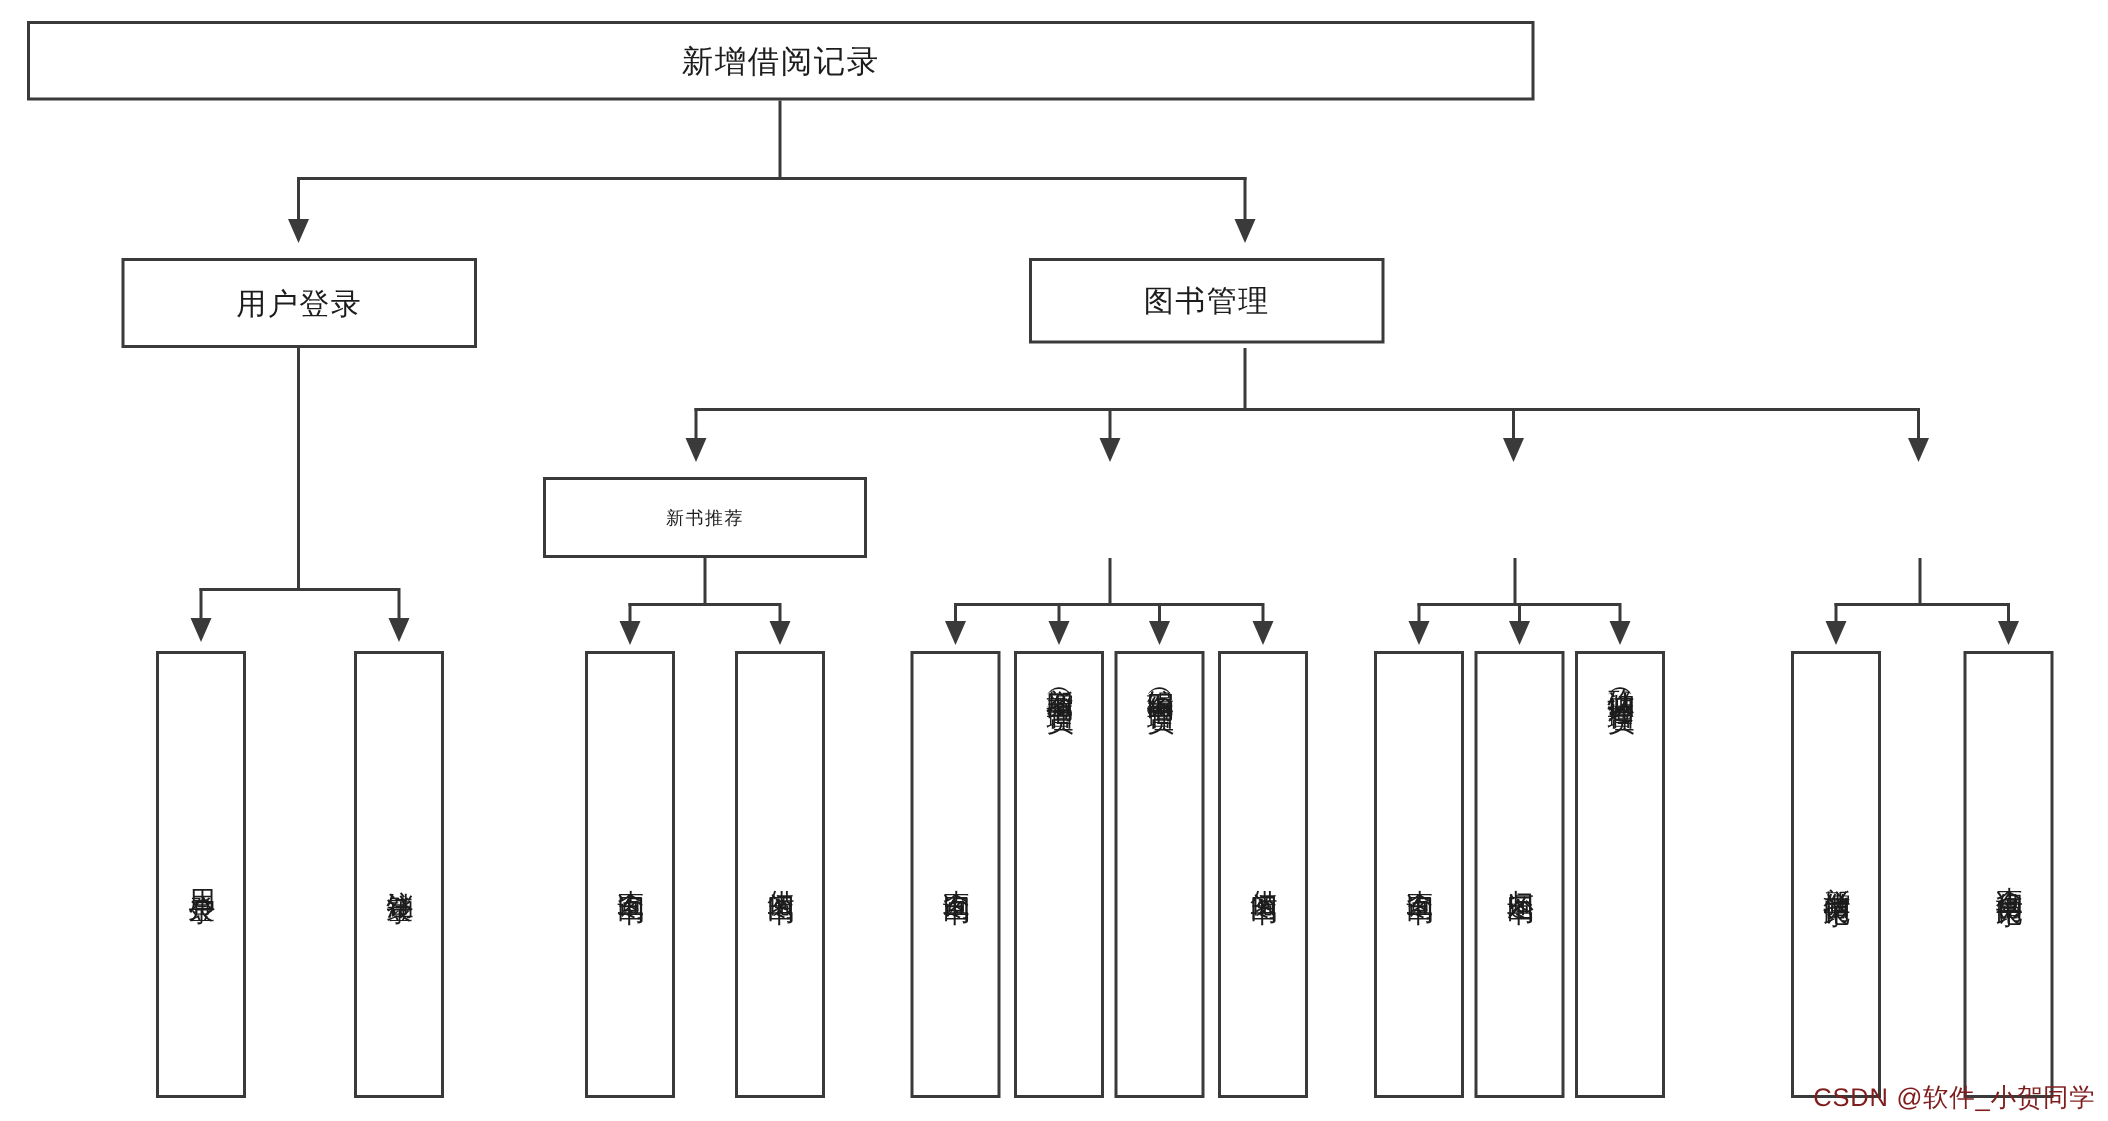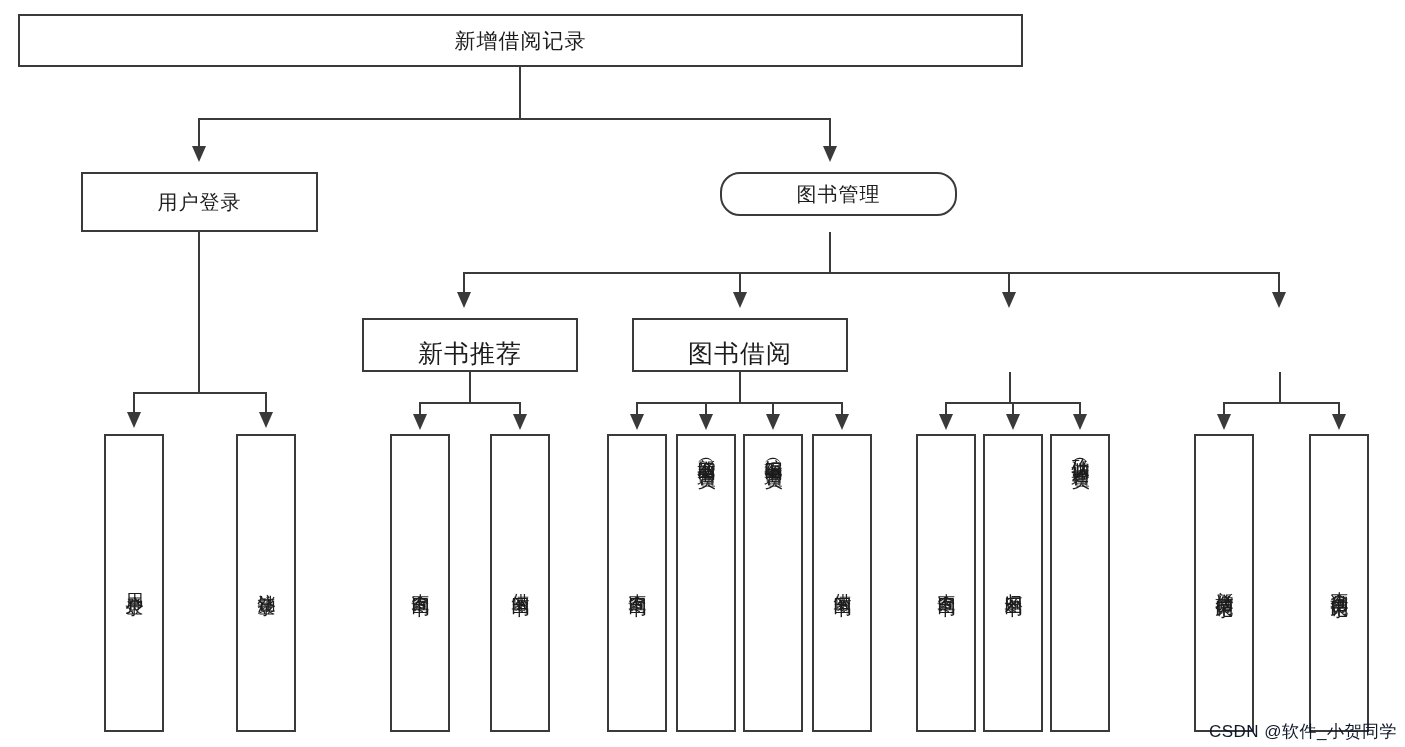--- a/index.html
+++ b/index.html
@@ -23,21 +23,21 @@
     border:2px solid #3a3a3a;
     display:flex;
     align-items:center;
     justify-content:center;
     text-align:center;
     color:#1c1c1c;
     letter-spacing:1px;
   }
   .node.root{font-size:21px;}
   .node.lvl1{font-size:20px;}
-  .node.lvl2{font-size:25px;align-items:flex-end;}
+  .node.lvl2{font-size:12px;}
   .node.leaf{
     font-size:18px;
     padding:8px 0 8px 0;
     align-items:flex-start;
     line-height:1.18;
     letter-spacing:2px;
   }
   .node.leaf .vtext{
     writing-mode:vertical-rl;
     text-orientation:upright;
@@ -56,21 +56,21 @@
     border-left:7px solid transparent;
     border-right:7px solid transparent;
     border-top:16px solid #3a3a3a;
   }
   
   #watermark{
     position:absolute;
     right:8px;
     bottom:4px;
     font-size:17px;
-    color:#0f172a;
+    color:#7f1d1d;
     white-space:nowrap;
     letter-spacing:0.5px;
     pointer-events:none;
   }
 </style>
 </head>
 <body>
 
 <div id="canvas">
 
@@ -83,21 +83,21 @@
   <div class="ln h" style="left:198px;top:118px;width:633px;height:2px;"></div>
 
   <div class="ln v" style="left:198px;top:118px;width:2px;height:30px;"></div>
   <div class="arw" style="left:192px;top:146px;"></div>
   <div class="ln v" style="left:829px;top:118px;width:2px;height:30px;"></div>
   <div class="arw" style="left:823px;top:146px;"></div>
 
   <div class="node lvl1" style="left:81px;top:172px;width:237px;height:60px;">
     <span>用户登录</span>
   </div>
-  <div class="node lvl1" style="left:720px;top:172px;width:237px;height:44px;border-radius:20px;">
+  <div class="node lvl1" style="left:686px;top:172px;width:237px;height:57px;">
     <span>图书管理</span>
   </div>
 
   <div class="ln v" style="left:198px;top:232px;width:2px;height:161px;"></div>
   <div class="ln h" style="left:133px;top:392px;width:133px;height:2px;"></div>
   <div class="ln v" style="left:133px;top:392px;width:2px;height:22px;"></div>
   <div class="arw" style="left:127px;top:412px;"></div>
   <div class="ln v" style="left:265px;top:392px;width:2px;height:22px;"></div>
   <div class="arw" style="left:259px;top:412px;"></div>
 
@@ -108,23 +108,20 @@
   <div class="ln v" style="left:739px;top:272px;width:2px;height:22px;"></div>
   <div class="arw" style="left:733px;top:292px;"></div>
   <div class="ln v" style="left:1008px;top:272px;width:2px;height:22px;"></div>
   <div class="arw" style="left:1002px;top:292px;"></div>
   <div class="ln v" style="left:1278px;top:272px;width:2px;height:22px;"></div>
   <div class="arw" style="left:1272px;top:292px;"></div>
 
   <div class="node lvl2" style="left:362px;top:318px;width:216px;height:54px;">
     <span>新书推荐</span>
   </div>
-  <div class="node lvl2" style="left:632px;top:318px;width:216px;height:54px;">
-    <span>图书借阅</span>
-  </div>
 
   <div class="ln v" style="left:469px;top:372px;width:2px;height:31px;"></div>
   <div class="ln h" style="left:419px;top:402px;width:101px;height:2px;"></div>
   <div class="ln v" style="left:419px;top:402px;width:2px;height:14px;"></div>
   <div class="arw" style="left:413px;top:414px;"></div>
   <div class="ln v" style="left:519px;top:402px;width:2px;height:14px;"></div>
   <div class="arw" style="left:513px;top:414px;"></div>
 
   <div class="ln v" style="left:739px;top:372px;width:2px;height:31px;"></div>
   <div class="ln h" style="left:636px;top:402px;width:206px;height:2px;"></div>

